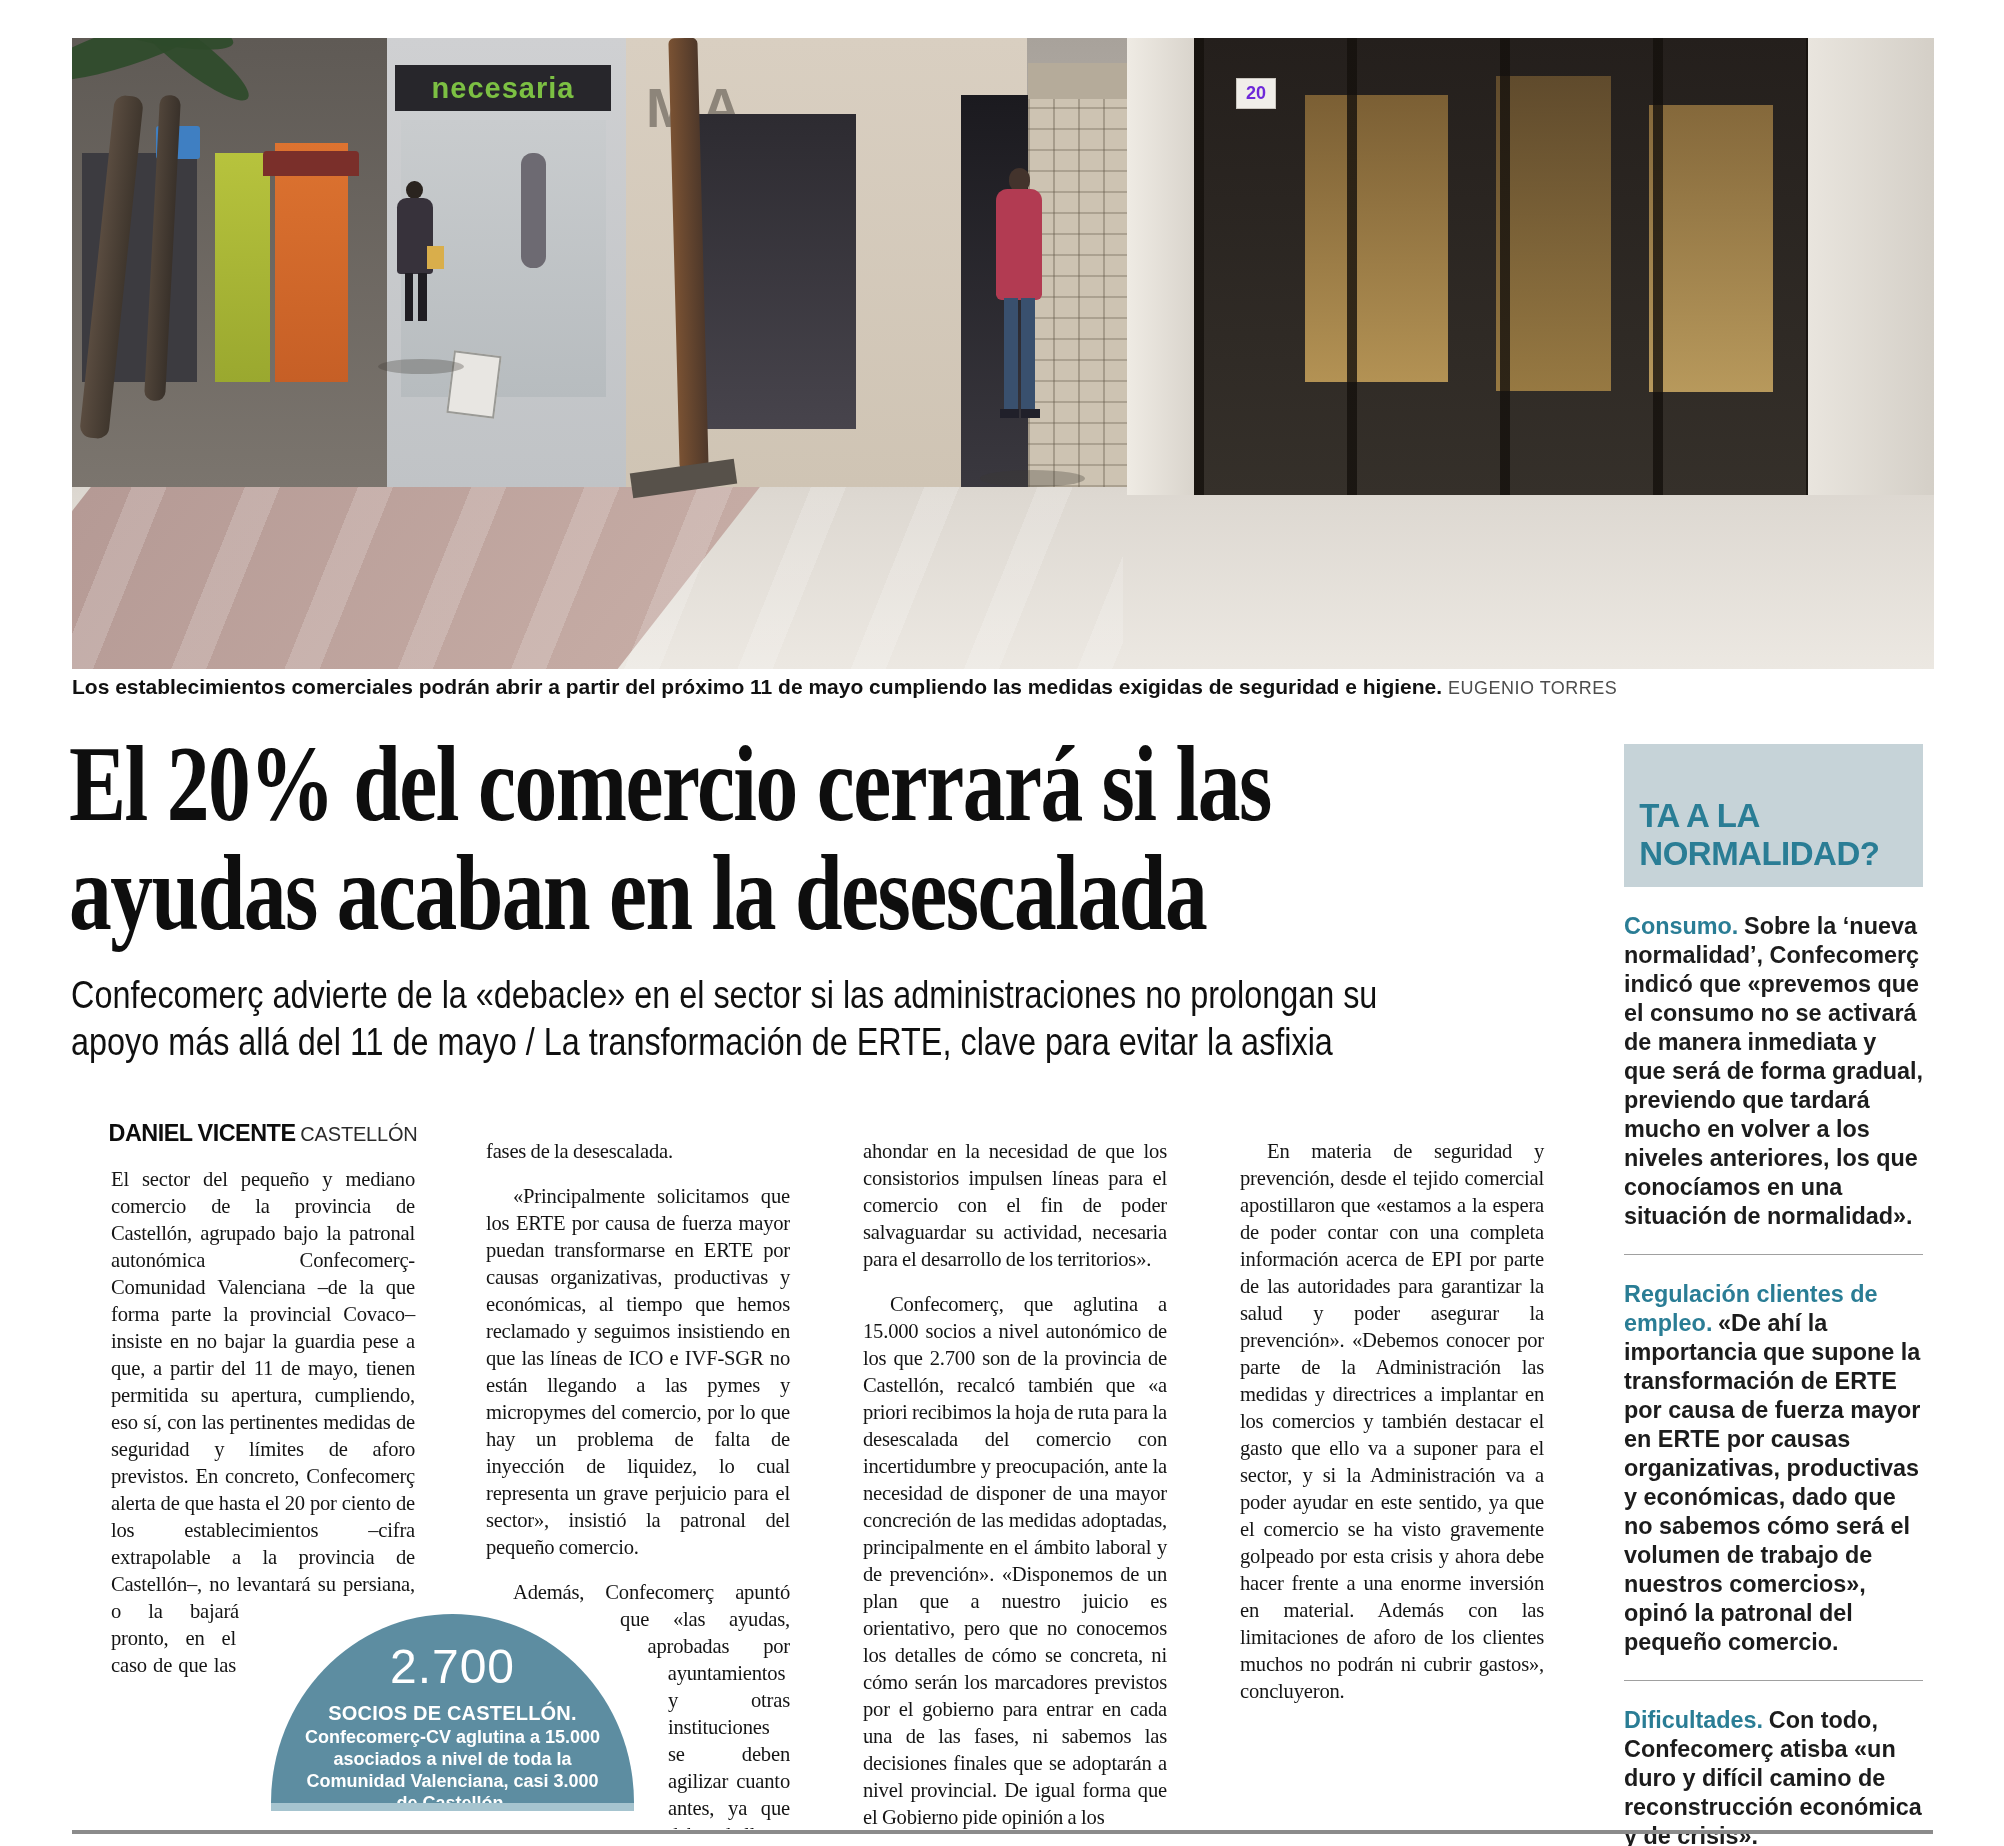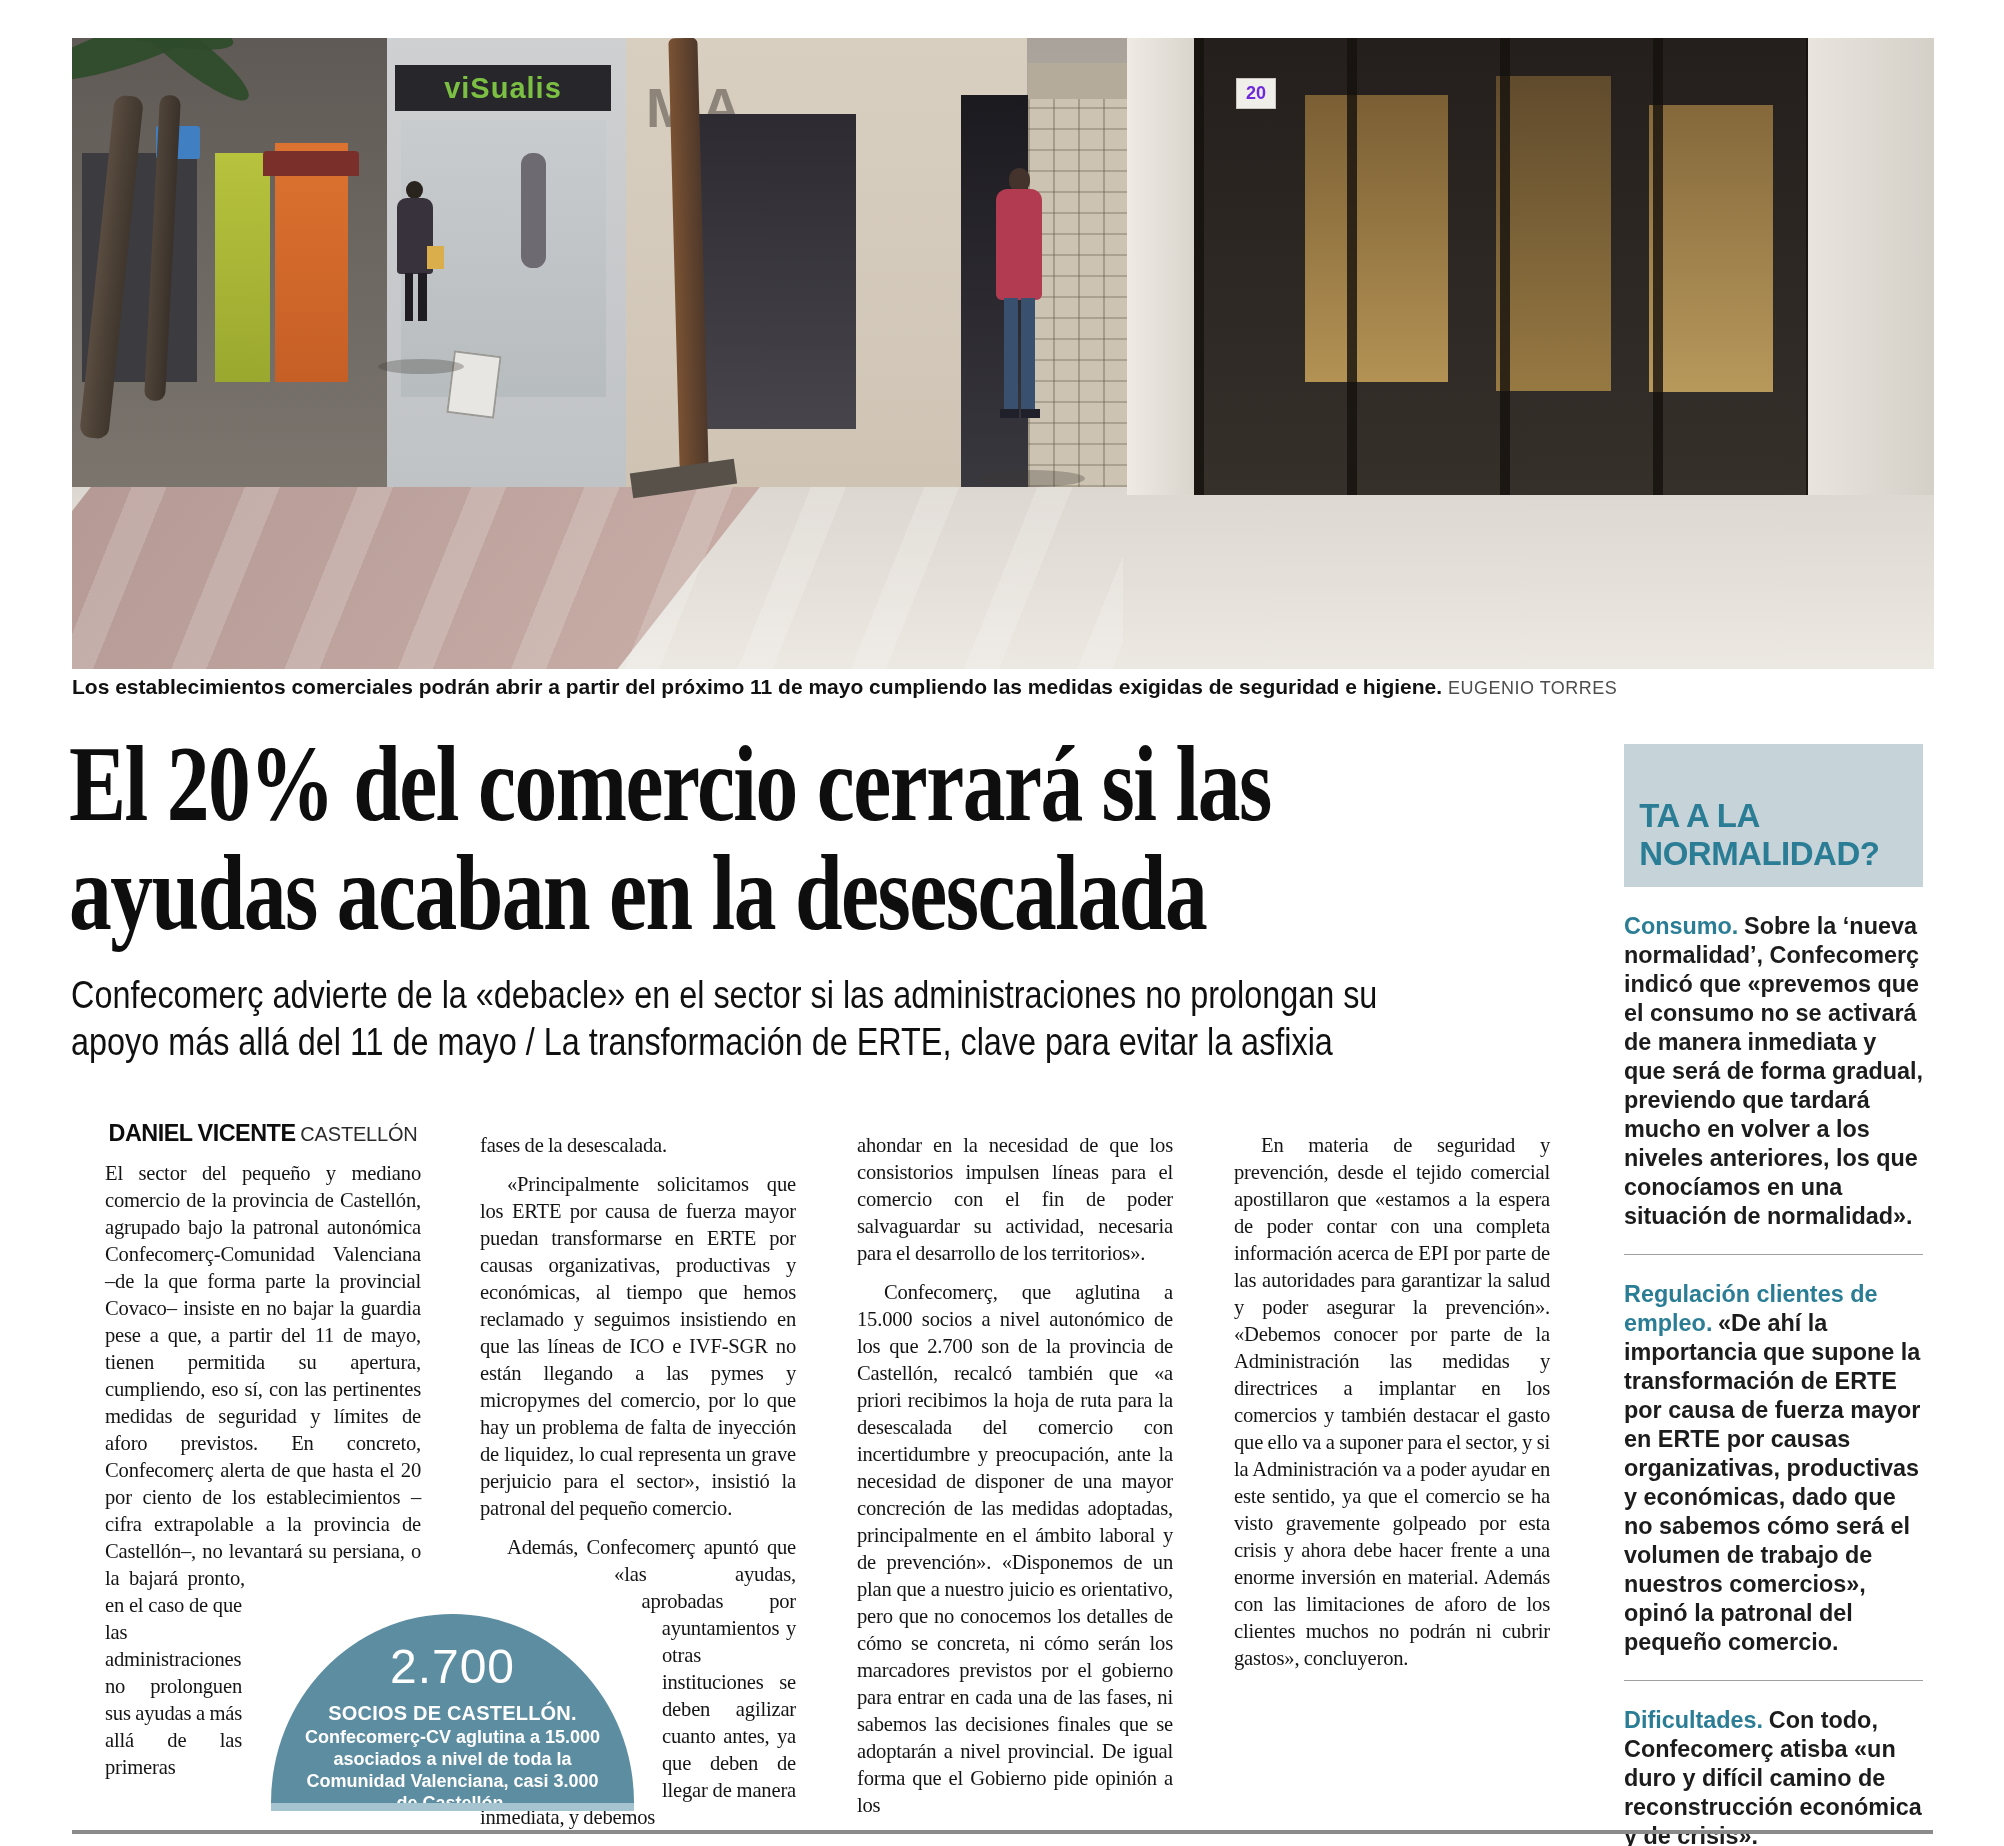--- a/index.html
+++ b/index.html
@@ -87,21 +87,21 @@
   .subhead .sl{display:inline-block;font-size:39px;line-height:47px;transform:scaleX(.83);
                transform-origin:left top;white-space:nowrap;}
 
   
   .col{position:absolute;top:1120px;width:340px;height:709px;overflow:hidden;
        font-family:"Liberation Serif",serif;font-size:20.6px;line-height:27px;
        text-align:justify;color:#141414;letter-spacing:-0.2px;word-spacing:-0.5px;}
   .c1{left:93px;} .c2{left:468px;} .c3{left:845px;} .c4{left:1222px;}
   .byline{font-family:"Liberation Sans",sans-serif;text-align:center;margin:0 0 5.7px 0;font-size:20px;color:#2b2b2b;}
   .byline .author{font-weight:bold;font-size:23.4px;color:#0d0d0d;letter-spacing:-0.5px;}
-  .col p{margin:12px;}
+  .col p{margin:18px;}
   .col p.ind{text-indent:27px;}
   .fl-r{float:right;width:179px;height:258px;
         shape-outside:circle(249px at 197px 225px);shape-margin:9.6px;}
   .fl-l{float:left;width:182px;height:229px;
         shape-outside:circle(229px at -19px 210px);shape-margin:9.6px;}
 
   
   .dome{position:absolute;left:271px;top:1614px;width:363px;height:189px;background:#5d8da1;
         border-radius:182px 182px 0 0 / 189px 189px 0 0;text-align:center;color:#ffffff;}
   .dome-strip{position:absolute;left:271px;top:1803px;width:363px;height:7.6px;background:#a6c4cf;}
@@ -130,21 +130,21 @@
     <div class="ph ph-pave-bands"></div>
     <div class="ph f-left"></div>
     <div class="ph f-left-win"></div>
     <div class="ph sign-blue"></div>
     <div class="ph shop-lime"></div>
     <div class="ph shop-orange"></div>
     <div class="ph awning"></div>
     <div class="ph f-visualis"></div>
     <div class="ph vis-window"></div>
     <div class="ph mannequin"></div>
-    <div class="ph vis-sign">viSualis</div>
+    <div class="ph vis-sign">necesaria</div>
     <div class="ph aboard"></div>
     <div class="ph f-stone"></div>
     <div class="ph wall-letters">MA</div>
     <div class="ph doorway"></div>
     <div class="ph f-darkdoor"></div>
     <div class="ph f-shutter"></div>
     <div class="ph shutter-box"></div>
     <div class="ph f-glass"></div>
     <div class="ph glass-light1"></div>
     <div class="ph glass-light2"></div>

